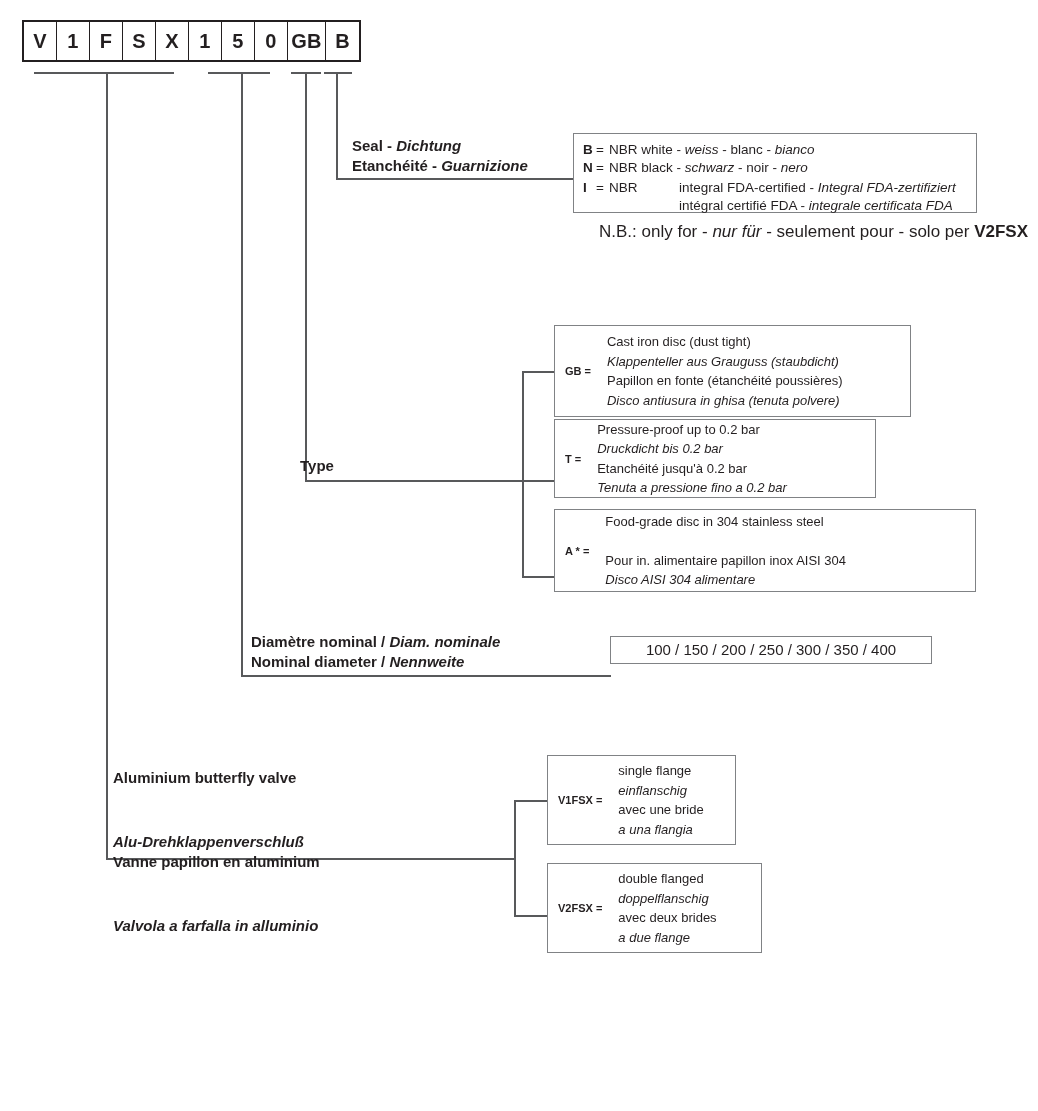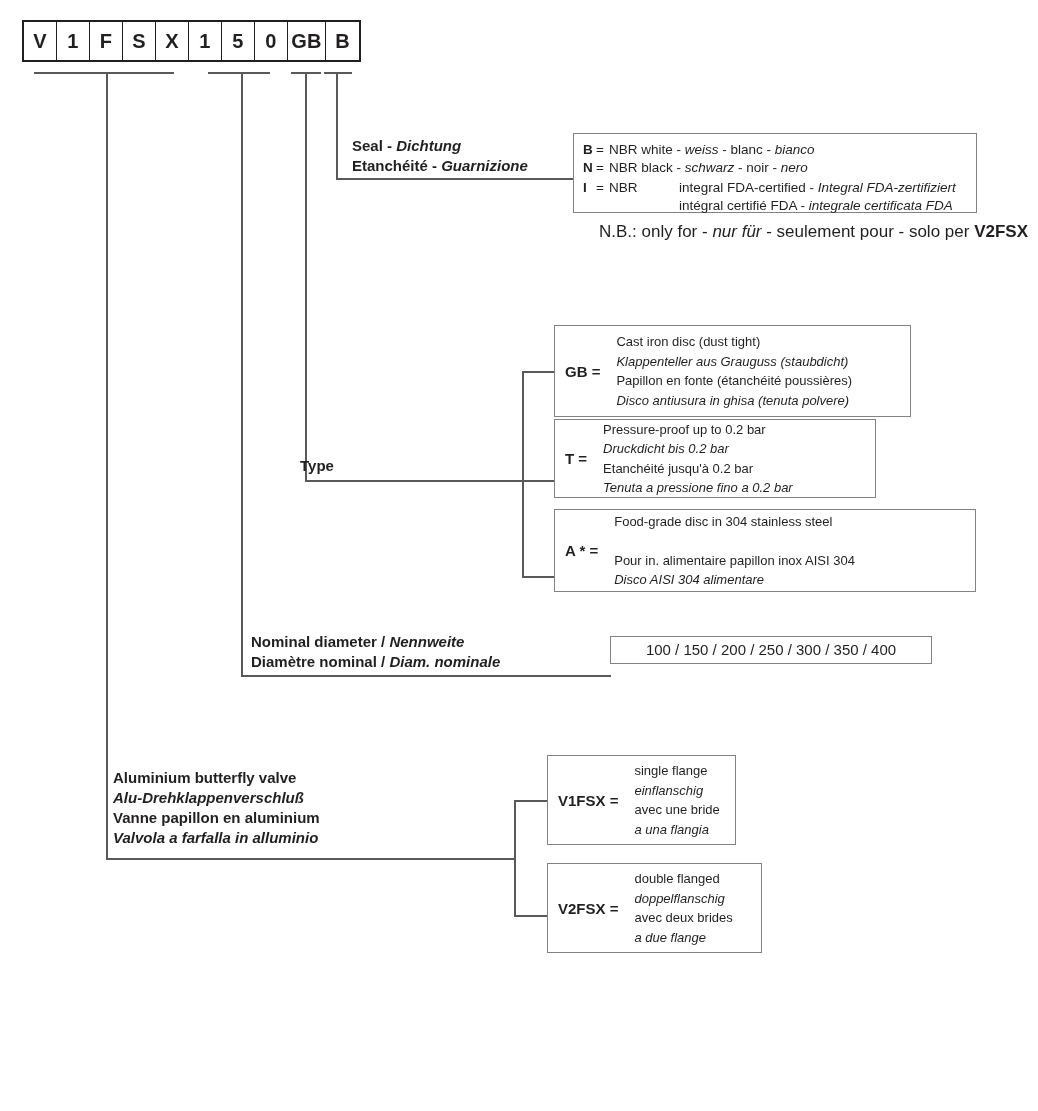--- a/index.html
+++ b/index.html
@@ -54,30 +54,30 @@
     box-sizing: border-box;
   }
   .obox .inner {
     display: flex;
     align-items: center;
     height: 100%;
     padding: 0 10px;
   }
   .obox .key {
     font-weight: bold;
-    font-size: 15px;
+    font-size: 11px;
     white-space: nowrap;
     flex: 0 0 auto;
   }
   .obox .lines {
     font-size: 13px;
     line-height: 19.5px;
     margin-left: 16px;
   }
-  .it { font-style: italic; }
+  .it { font-style: italic; margin-top: 44px; }
   .bd { font-weight: bold; }
 
   
   .label-block {
     position: absolute;
     font-size: 15px;
     font-weight: bold;
     line-height: 20px;
     white-space: nowrap;
   }
@@ -219,24 +219,24 @@
         <br>
         <span>Pour in. alimentaire papillon inox AISI 304</span><br>
         <span class="it">Disco AISI 304 alimentare</span>
       </span>
     </div>
   </div>
 
   <div class="h" style="left:241px; top:675px; width:370px;"></div>
   <div class="label-block" style="left:251px; top:632px;">
     <div>
+      <span>Diamètre nominal / </span><span class="it">Diam. nominale</span>
+    </div>
+    <div>
       <span>Nominal diameter / </span><span class="it">Nennweite</span>
-    </div>
-    <div>
-      <span>Diamètre nominal / </span><span class="it">Diam. nominale</span>
     </div>
   </div>
   <div class="obox" id="dn-box">
     <div class="dntxt">100 / 150 / 200 / 250 / 300 / 350 / 400</div>
   </div>
 
   <div class="h" style="left:106px; top:858px; width:408px;"></div>
   <div class="label-block" style="left:113px; top:768px; line-height:20px;">
     <div>Aluminium butterfly valve</div>
     <div class="it">Alu-Drehklappenverschluß</div>

